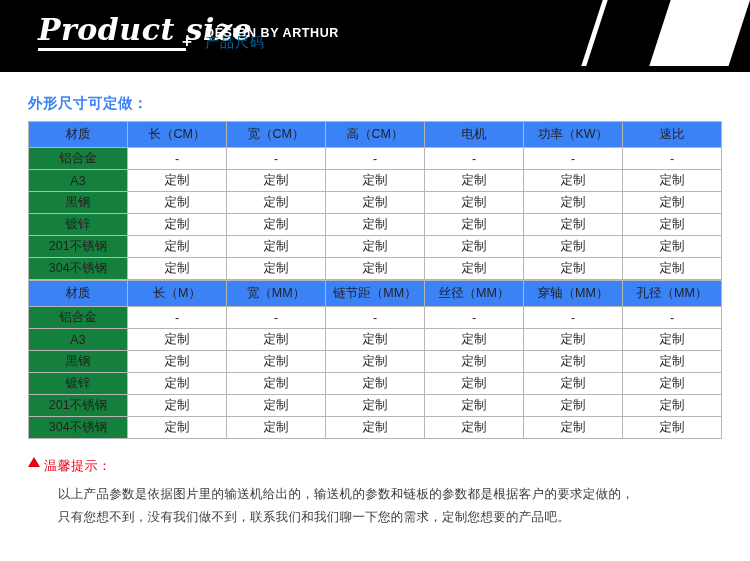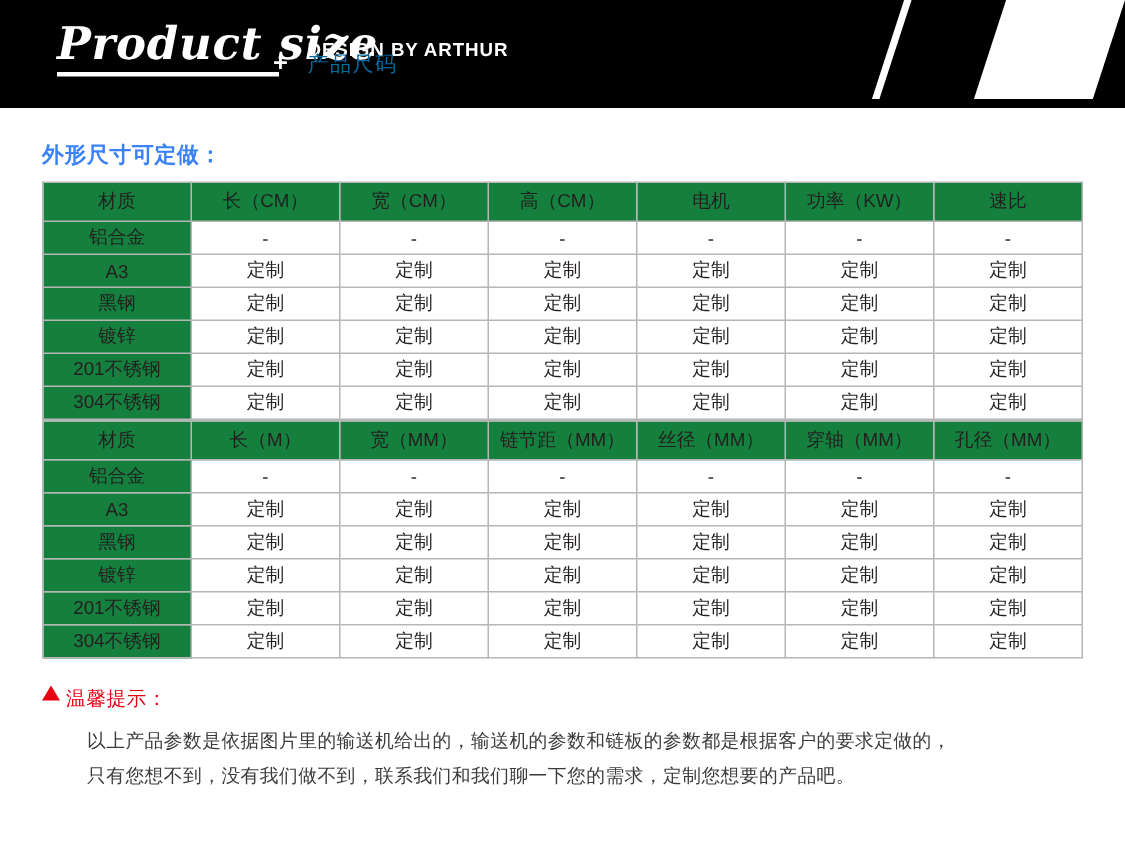--- a/index.html
+++ b/index.html
@@ -109,21 +109,21 @@
     height: 21px;
     text-align: center;
     vertical-align: middle;
     font-size: 12.5px;
     font-weight: normal;
     color: #231f20;
     padding: 0;
     white-space: nowrap;
   }
   table.spec thead th {
-    background: #15803d;
+    background: #3b82f6;
     height: 25px;
     font-size: 12.5px;
   }
   table.spec tbody td:first-child {
     background: #15803d;
   }
   table.spec tbody td {
     background: #ffffff;
   }
 

